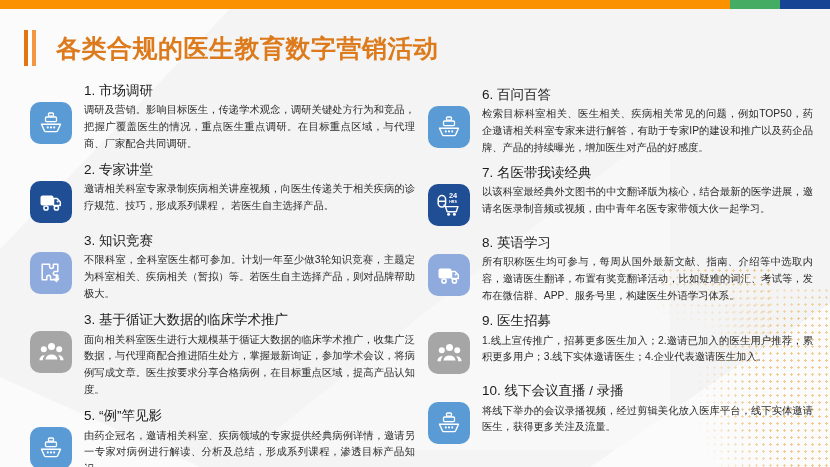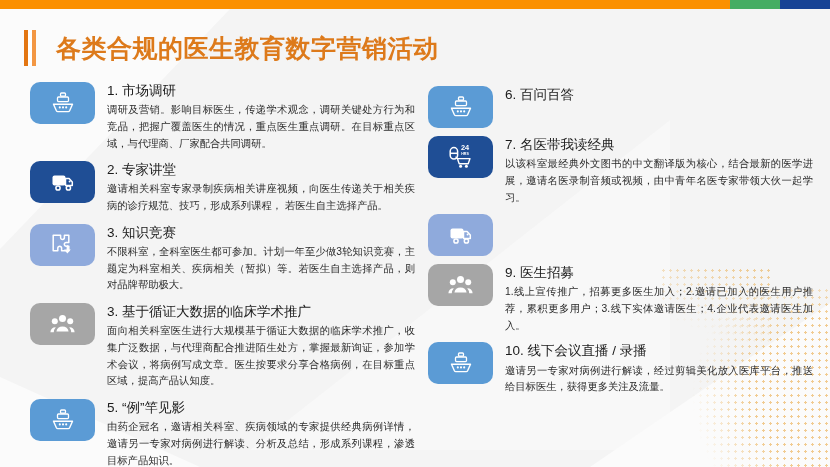--- a/index.html
+++ b/index.html
@@ -68,22 +68,22 @@
     white-space:nowrap;
   }
 
   
   .col{position:absolute;top:82px;width:385px;}
   .col-left{left:30px;}
   .col-right{left:428px;top:86px;}
 
   .item{display:flex;margin-bottom:9px;position:relative;}
   .icon-box{
-    flex:0 0 auto;width:65px;height:42px;border-radius:10px;
-    margin-right:12px;margin-top:0;
+    flex:0 0 auto;width:42px;height:42px;border-radius:10px;
+    margin-right:12px;margin-top:20px;
     display:flex;align-items:center;justify-content:center;
     position:relative;
   }
   .icon-box svg{display:block;}
   .item-body{flex:1 1 auto;min-width:0;}
   .item-title{
     font-size:13.5px;font-weight:normal;color:#1b1b1b;
     margin:0 0 2px 0;line-height:1.35;
   }
   .item-desc{
@@ -203,20 +203,21 @@
       <rect x="10.5" y="3" width="5" height="3.2" rx="1" fill="none" stroke="white" stroke-width="1.3"></rect>
       <rect x="7.5" y="7" width="11" height="4.6" rx="1" fill="none" stroke="white" stroke-width="1.3"></rect>
       <path d="M3.5 14.2 H22.5 L19.6 20.8 Q19.2 21.6 18.2 21.6 H7.8 Q6.8 21.6 6.4 20.8 Z" fill="none" stroke="white" stroke-width="1.4" stroke-linejoin="round"></path>
       <circle cx="9.8" cy="17.4" r="1.05" fill="white"></circle>
       <circle cx="13" cy="17.4" r="1.05" fill="white"></circle>
       <circle cx="16.2" cy="17.4" r="1.05" fill="white"></circle>
     </svg>
         </div>
         <div class="item-body">
           <div class="item-title">6. 百问百答</div>
+          <div class="item-desc">检索目标科室相关、医生相关、疾病相关常见的问题，例如TOP50，药企邀请相关科室专家来进行解答，有助于专家IP的建设和推广以及药企品牌、产品的持续曝光，增加医生对产品的好感度。</div>
         </div>
       </div>
       <div class="item">
         <div class="icon-box" style="background: rgb(31, 78, 149);">
           <svg width="30" height="30" viewBox="0 0 30 30">
       <text x="19" y="8.4" font-size="7.4" font-weight="bold" fill="white" font-family="Liberation Sans, sans-serif" text-anchor="middle">24</text>
       <text x="19" y="12.6" font-size="3.6" font-weight="bold" fill="white" font-family="Liberation Sans, sans-serif" text-anchor="middle">HRS</text>
       <rect x="4.2" y="5.6" width="7.4" height="11.4" rx="3.7" fill="none" stroke="white" stroke-width="1.5"></rect>
       <line x1="4.2" y1="11.3" x2="11.6" y2="11.3" stroke="white" stroke-width="1.5"></line>
       <path d="M11.4 16.6 h12.6 l-1.8 5.2 h-9 z" fill="none" stroke="white" stroke-width="1.4" stroke-linejoin="round"></path>
@@ -233,20 +234,24 @@
       <div class="item">
         <div class="icon-box" style="background: rgb(143, 170, 220);">
           <svg width="26" height="26" viewBox="0 0 26 26">
       <rect x="2.5" y="6.5" width="13" height="10" rx="2" fill="white"></rect>
       <path d="M15.5 9.5 h3.6 l3.2 3.4 v3.6 h-6.8 z" fill="none" stroke="white" stroke-width="1.5" stroke-linejoin="round"></path>
       <circle cx="8" cy="19" r="2.1" fill="none" stroke="white" stroke-width="1.5"></circle>
       <circle cx="18.4" cy="19" r="2.1" fill="none" stroke="white" stroke-width="1.5"></circle>
       <circle cx="19.6" cy="12.4" r="1" fill="white"></circle>
     </svg>
         </div>
+        <div class="item-body">
+          <div class="item-title">8. 英语学习</div>
+          <div class="item-desc">所有职称医生均可参与，每周从国外最新文献、指南、介绍等中选取内容，邀请医生翻译，布置有奖竞翻译活动，比如疑难的词汇、考试等，发布在微信群、APP、服务号里，构建医生外语学习体系。</div>
+        </div>
       </div>
       <div class="item">
         <div class="icon-box" style="background: rgb(166, 166, 166);">
           <svg width="27" height="27" viewBox="0 0 27 27">
       <circle cx="13.5" cy="7.6" r="3.5" fill="white"></circle>
       <circle cx="5.8" cy="10.2" r="3" fill="white"></circle>
       <circle cx="21.2" cy="10.2" r="3" fill="white"></circle>
       <path d="M7.4 20.6 a6.2 6.2 0 0 1 12.2 0 z" fill="white"></path>
       <path d="M1.4 21.2 a5 5 0 0 1 5.4 -5 a8 8 0 0 0 -2 5 z" fill="white"></path>
       <path d="M25.6 21.2 a5 5 0 0 0 -5.4 -5 a8 8 0 0 1 2 5 z" fill="white"></path>
@@ -263,18 +268,18 @@
       <rect x="10.5" y="3" width="5" height="3.2" rx="1" fill="none" stroke="white" stroke-width="1.3"></rect>
       <rect x="7.5" y="7" width="11" height="4.6" rx="1" fill="none" stroke="white" stroke-width="1.3"></rect>
       <path d="M3.5 14.2 H22.5 L19.6 20.8 Q19.2 21.6 18.2 21.6 H7.8 Q6.8 21.6 6.4 20.8 Z" fill="none" stroke="white" stroke-width="1.4" stroke-linejoin="round"></path>
       <circle cx="9.8" cy="17.4" r="1.05" fill="white"></circle>
       <circle cx="13" cy="17.4" r="1.05" fill="white"></circle>
       <circle cx="16.2" cy="17.4" r="1.05" fill="white"></circle>
     </svg>
         </div>
         <div class="item-body">
           <div class="item-title">10. 线下会议直播 / 录播</div>
-          <div class="item-desc">邀请另一专家对病例进行解读，经过剪辑美化放入医库平台，推送给目标医生，获得更多关注及流量。</div>
+          <div class="item-desc">将线下举办的会议录播视频，经过剪辑美化放入医库平台，线下实体邀请医生，获得更多关注及流量。</div>
         </div>
       </div>
     </div>
 
 </div>
 
 </body></html>

